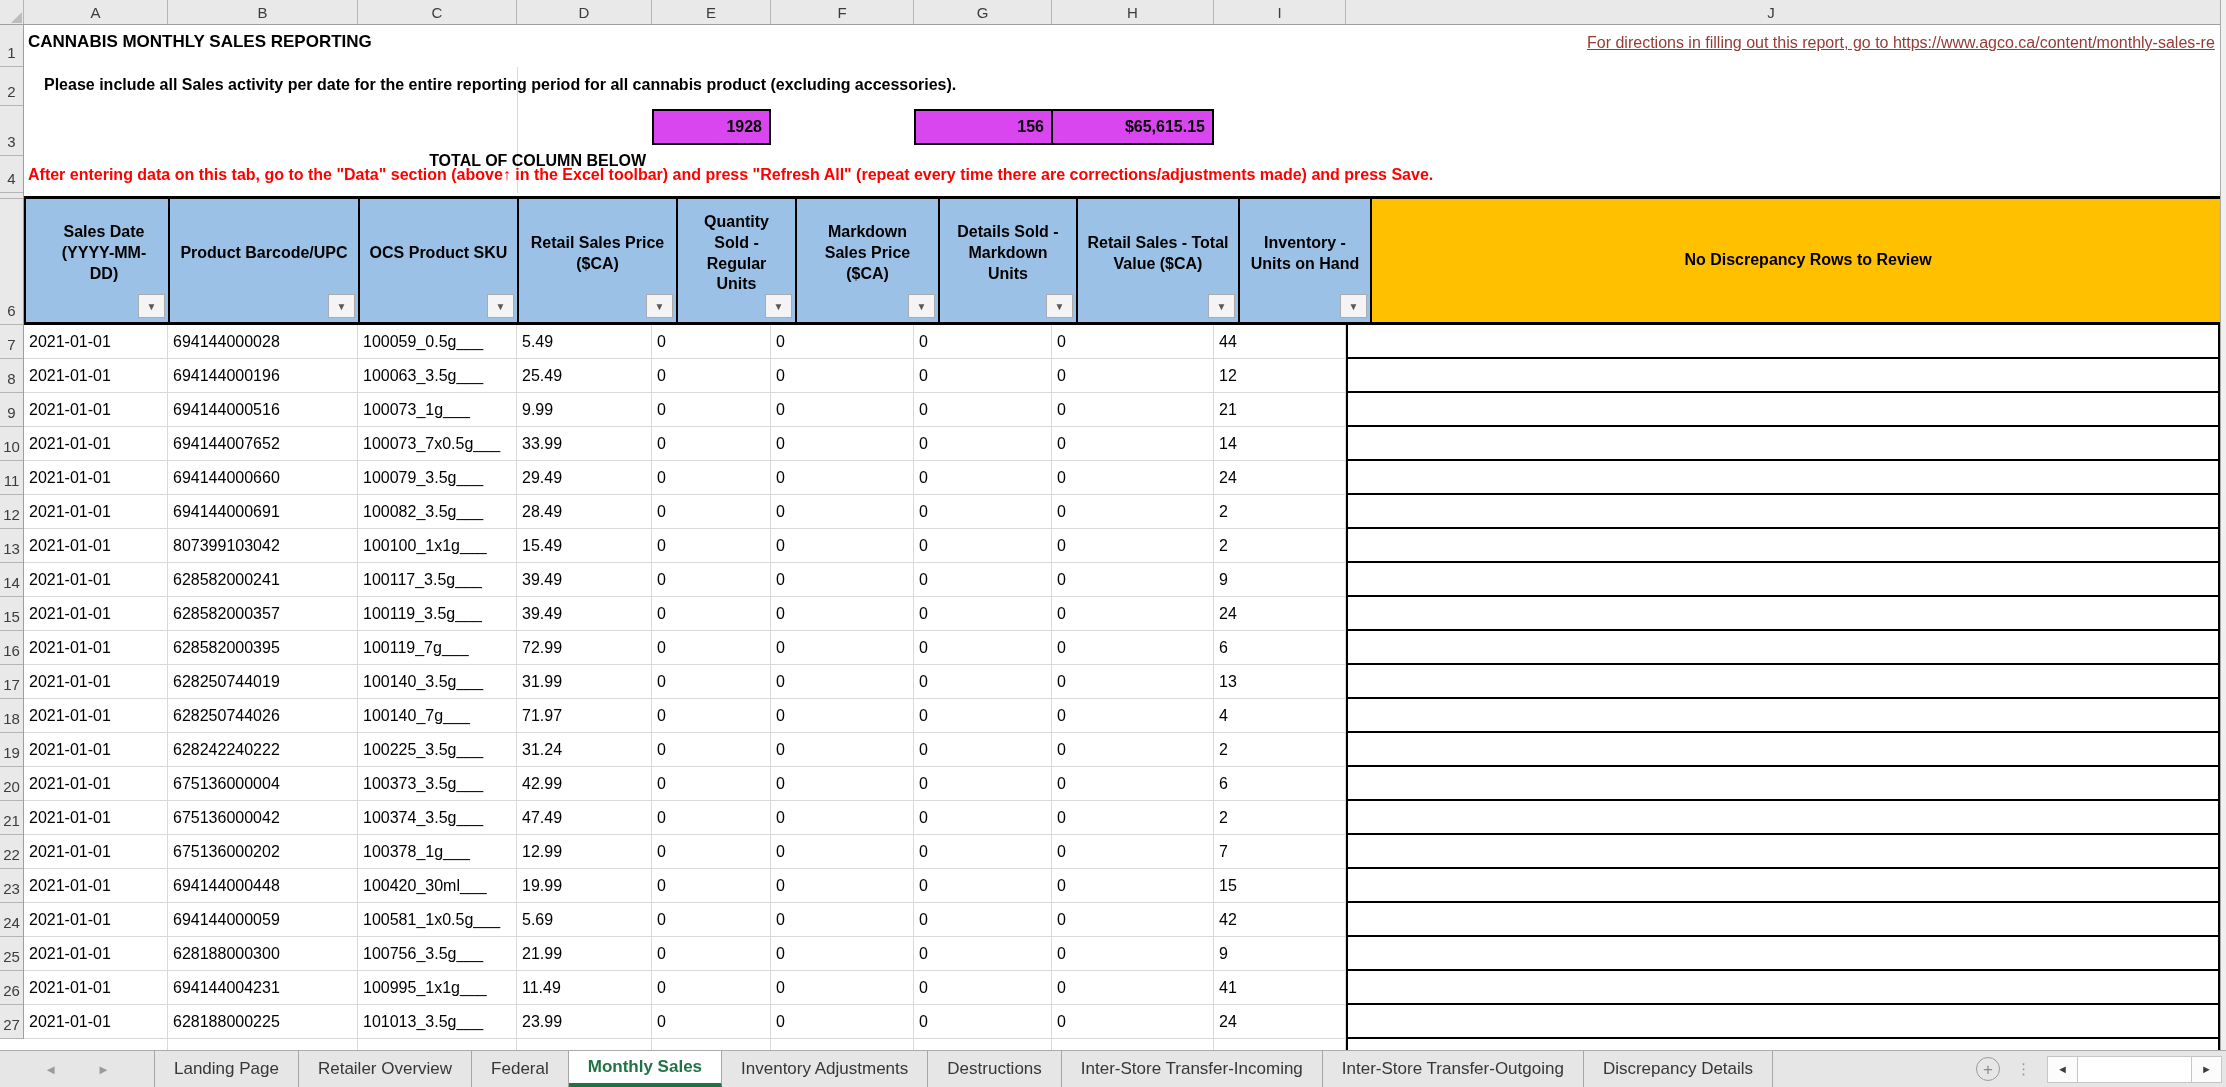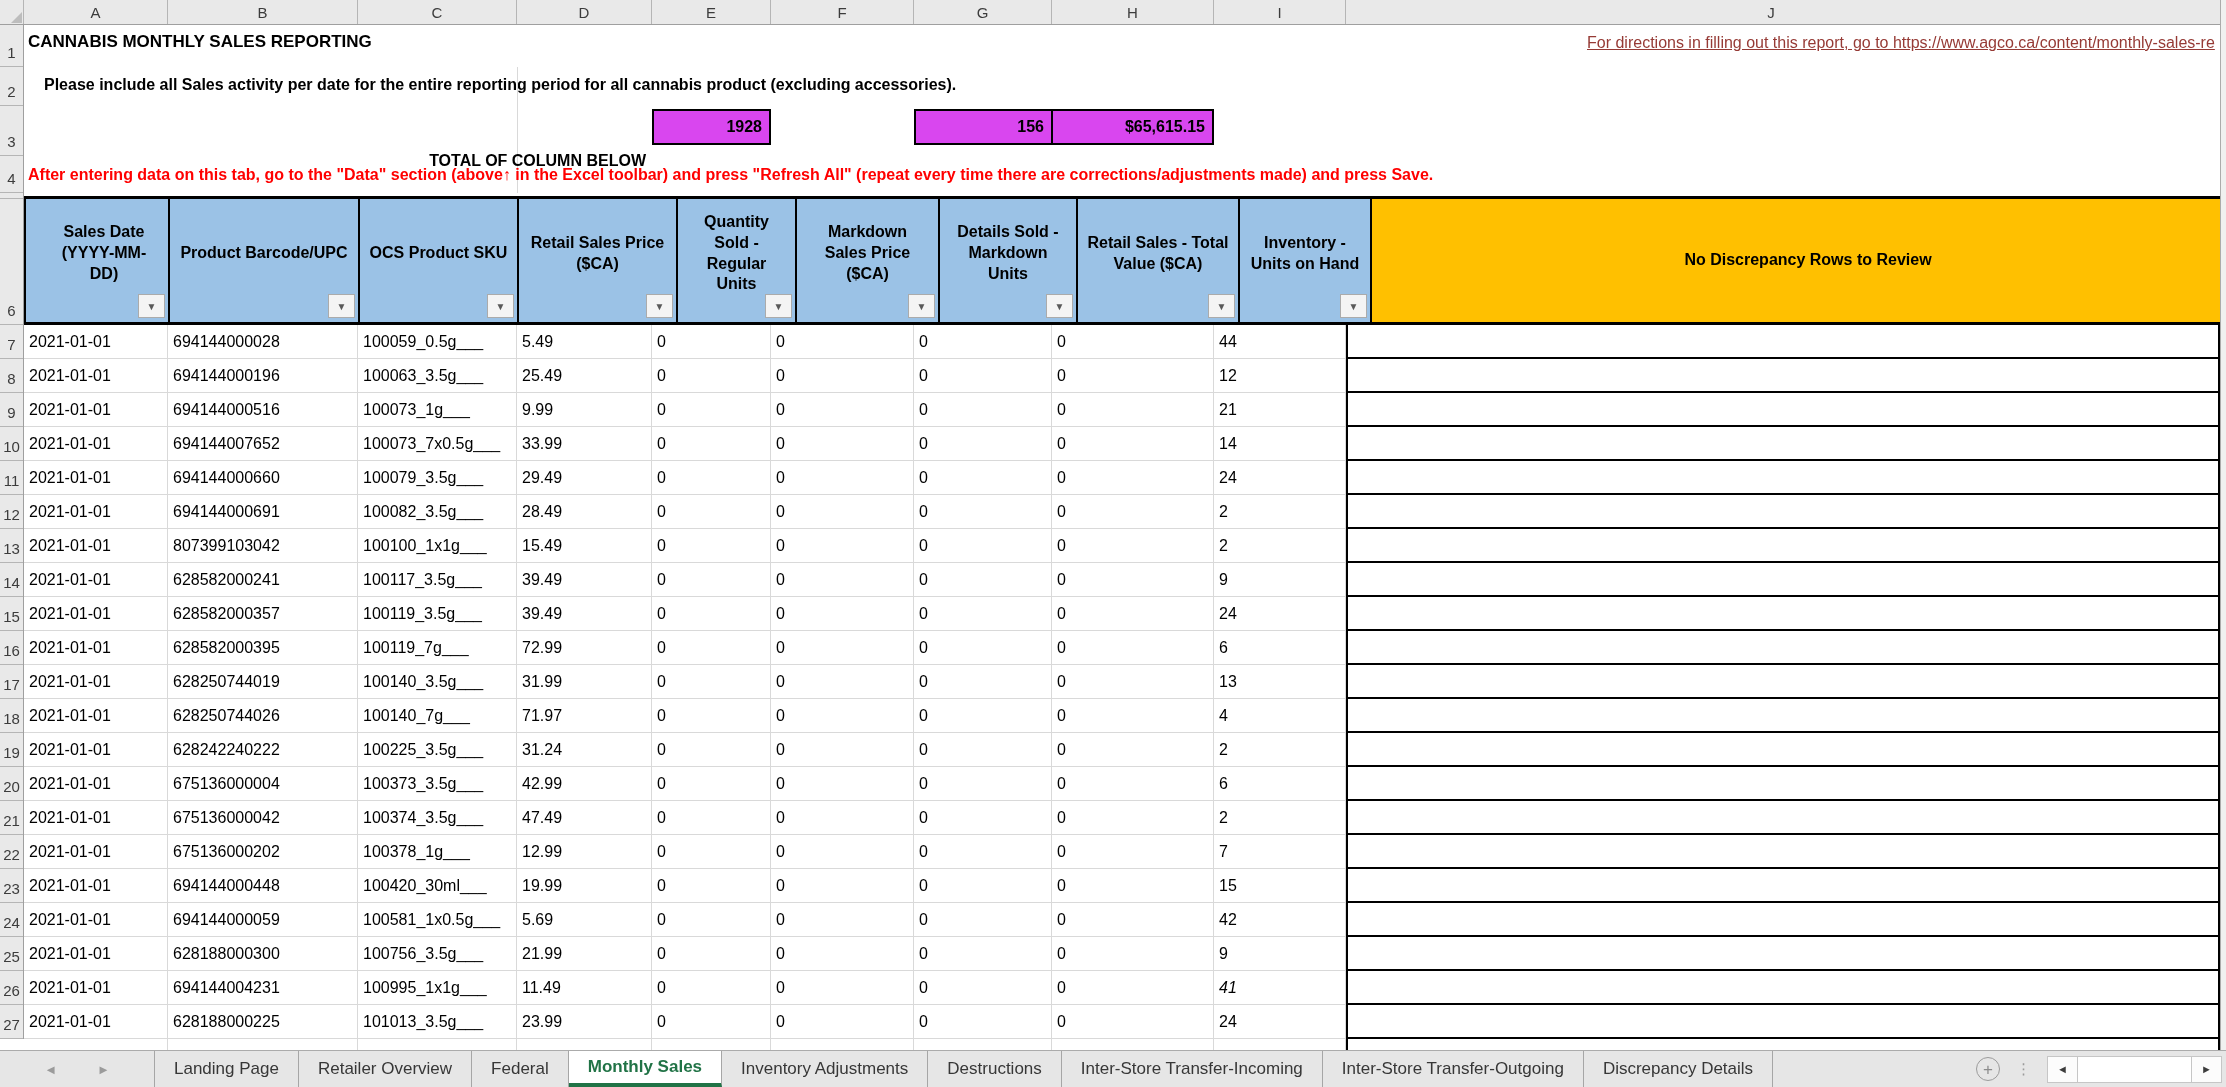--- a/index.html
+++ b/index.html
@@ -408,21 +408,21 @@
     </div>
     <div class="drow">
       <div class="dcell" style="width: 144px;">2021-01-01</div>
       <div class="dcell" style="width: 190px;">694144004231</div>
       <div class="dcell" style="width: 159px;">100995_1x1g___</div>
       <div class="dcell" style="width: 135px;">11.49</div>
       <div class="dcell" style="width: 119px;">0</div>
       <div class="dcell" style="width: 143px;">0</div>
       <div class="dcell" style="width: 138px;">0</div>
       <div class="dcell" style="width: 162px;">0</div>
-      <div class="dcell" style="width: 132px; font-style: italic;">41</div>
+      <div class="dcell" style="width: 132px;">41</div>
       <div class="dcell jcell" style="width: 874px;"></div>
     </div>
     <div class="drow">
       <div class="dcell" style="width: 144px;">2021-01-01</div>
       <div class="dcell" style="width: 190px;">628188000225</div>
       <div class="dcell" style="width: 159px;">101013_3.5g___</div>
       <div class="dcell" style="width: 135px;">23.99</div>
       <div class="dcell" style="width: 119px;">0</div>
       <div class="dcell" style="width: 143px;">0</div>
       <div class="dcell" style="width: 138px;">0</div>

